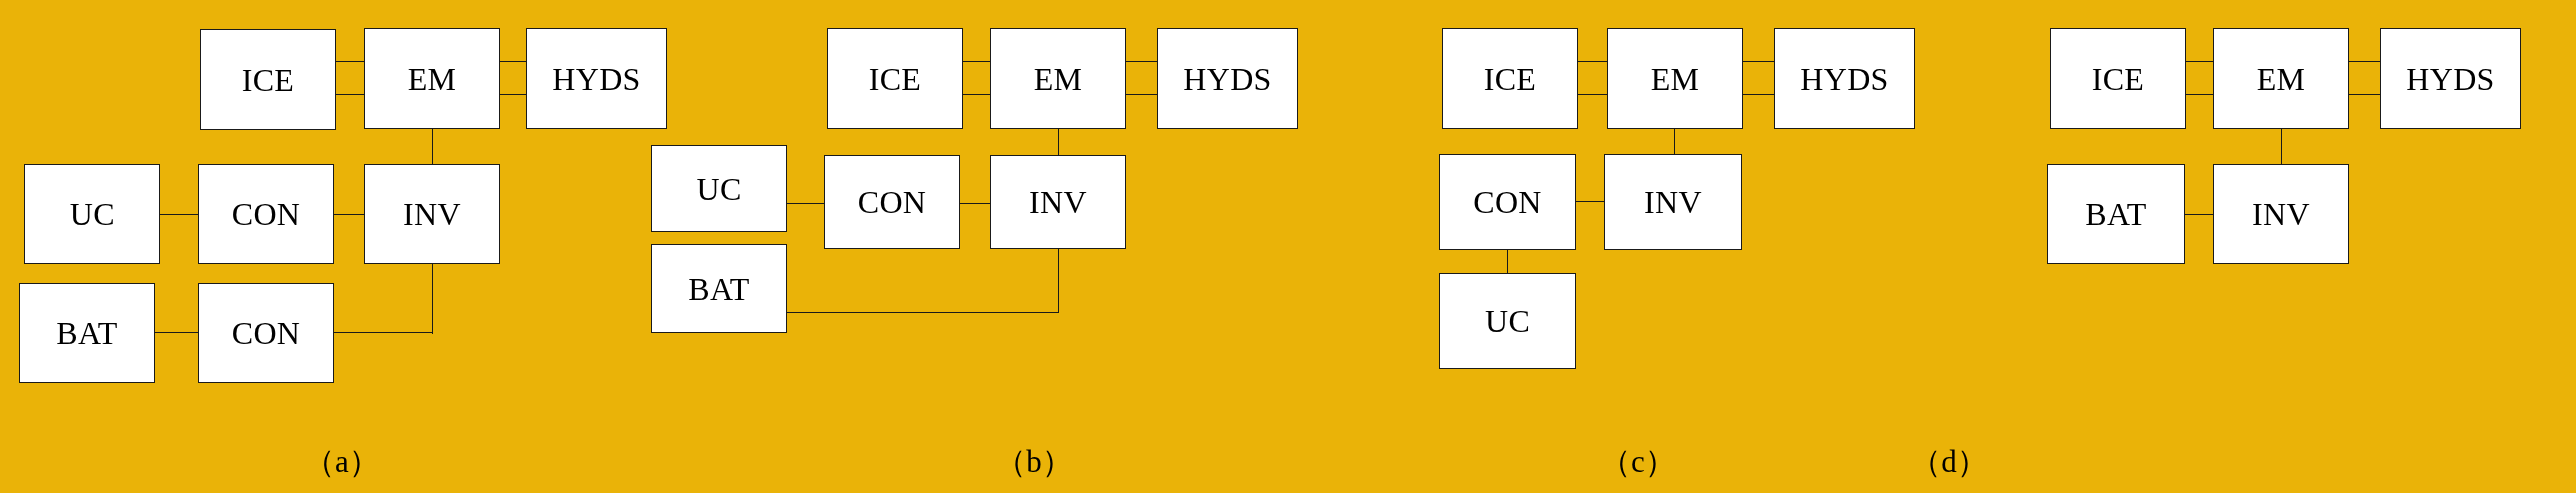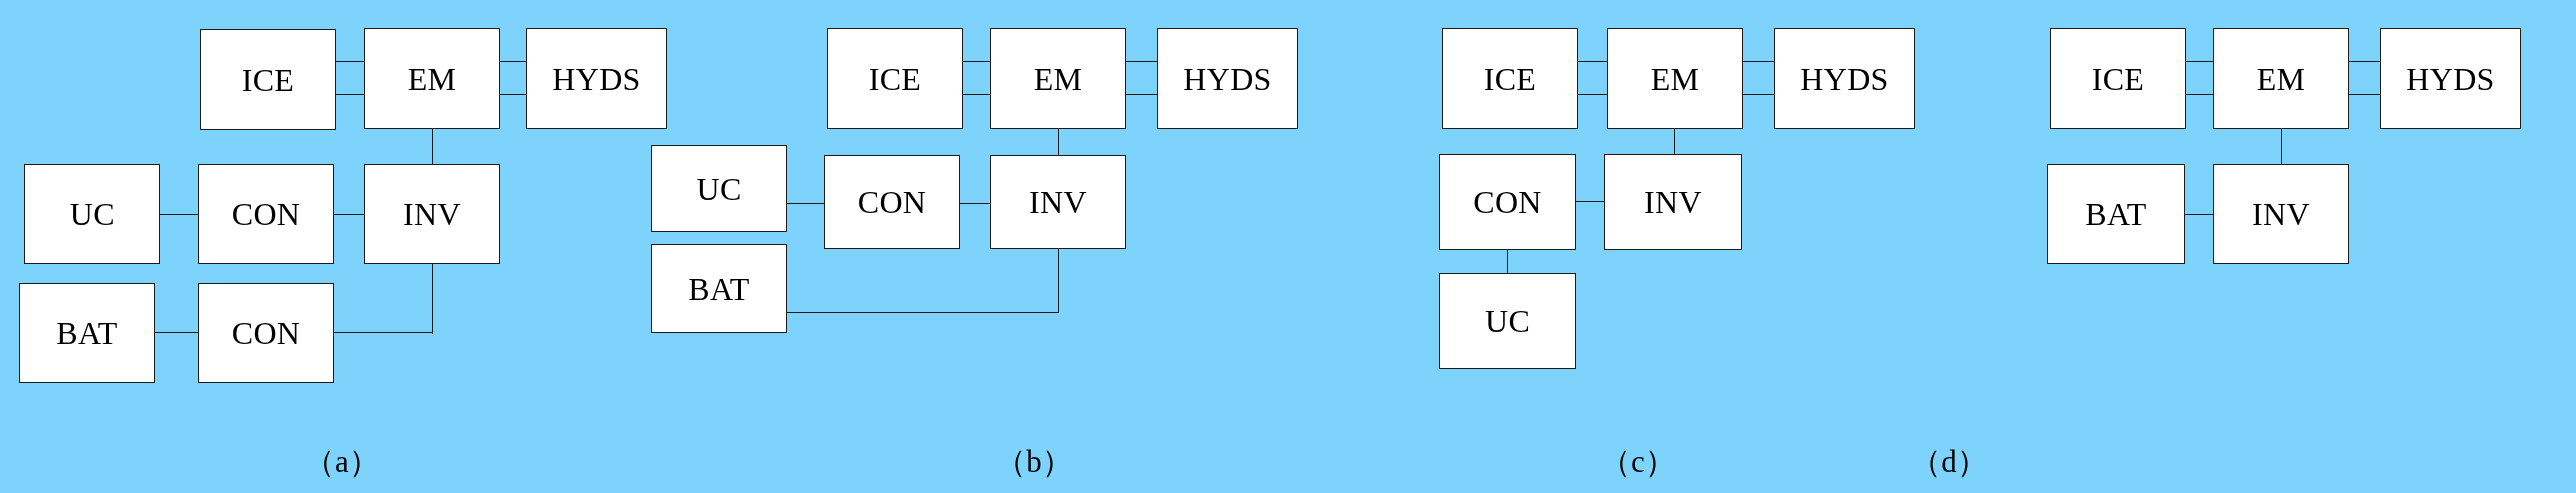--- a/index.html
+++ b/index.html
@@ -46,21 +46,21 @@
     font-size: 31px;
     color: #000000;
     text-align: center;
     white-space: nowrap;
     z-index: 3;
   }
 </style>
 </head>
 <body>
 
-<div id="figure" style="background: #7dd3fc;">
+<div id="figure" style="background: #eab308;">
     <div class="panel" style="left: 0px; width: 2576px;">
       <div class="wire h" style="background: rgb(26, 26, 26); left: 336px; top: 61px; width: 29px;"></div>
       <div class="wire h" style="background: rgb(26, 26, 26); left: 336px; top: 94px; width: 29px;"></div>
       <div class="wire h" style="background: rgb(26, 26, 26); left: 499px; top: 61px; width: 29px;"></div>
       <div class="wire h" style="background: rgb(26, 26, 26); left: 499px; top: 94px; width: 29px;"></div>
       <div class="wire v" style="background: rgb(26, 26, 26); left: 432px; top: 129px; height: 37px;"></div>
       <div class="wire h" style="background: rgb(26, 26, 26); left: 160px; top: 214px; width: 40px;"></div>
       <div class="wire h" style="background: rgb(26, 26, 26); left: 333px; top: 214px; width: 32px;"></div>
       <div class="wire h" style="background: rgb(26, 26, 26); left: 154px; top: 332px; width: 45px;"></div>
       <div class="wire v" style="background: rgb(26, 26, 26); left: 432px; top: 263px; height: 71px;"></div>

